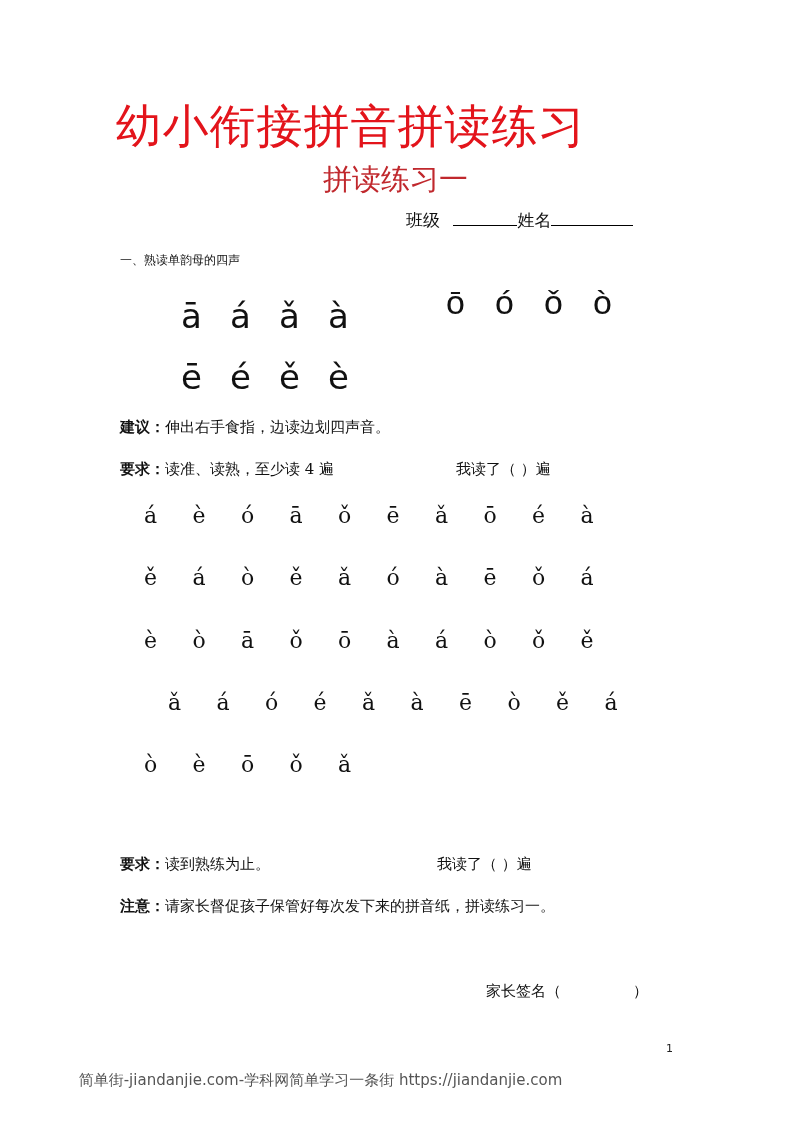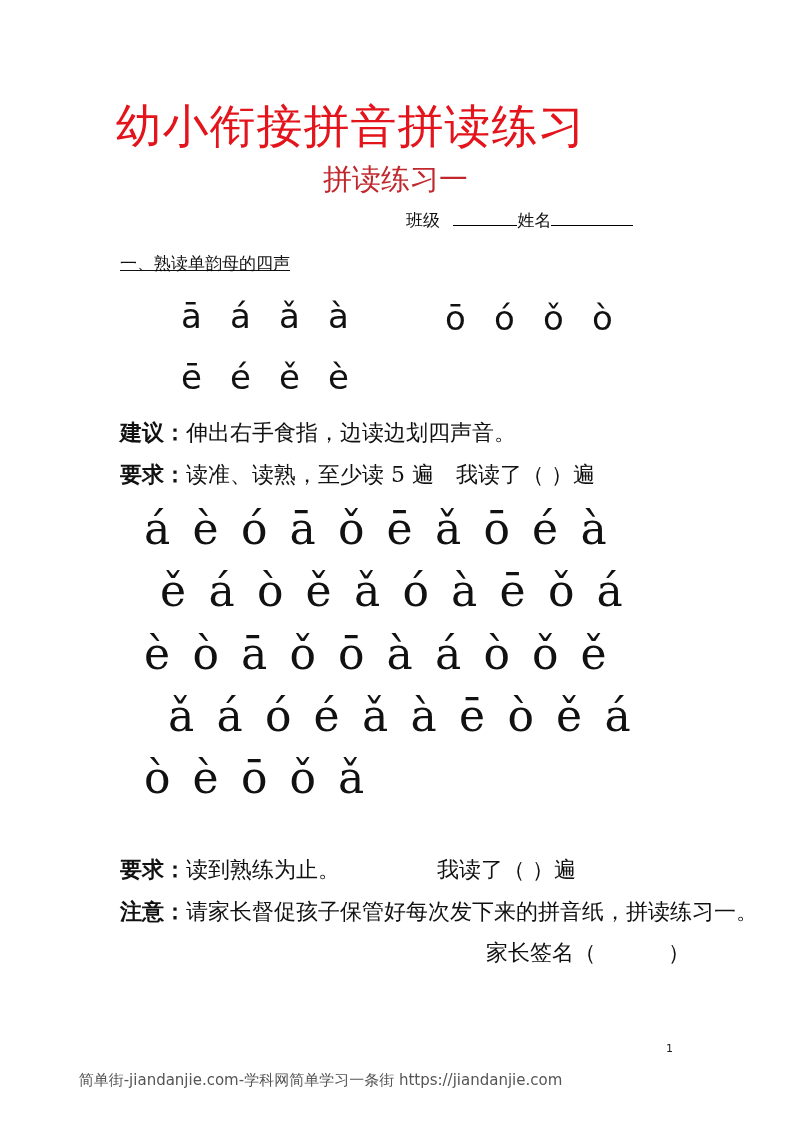--- a/index.html
+++ b/index.html
@@ -4,26 +4,26 @@
 <style>
   html, body { margin:0; padding:0; background:#ffffff; }
   body { width:793px; height:1122px; position:relative; overflow:hidden;
          font-family:"DejaVu Serif","Liberation Serif",serif; color:#111; }
   .abs { position:absolute; white-space:nowrap; }
   .title { left:0; width:701px; top:96px; text-align:center; font-family:"DejaVu Sans","Liberation Sans",sans-serif;
            font-size:46px; font-weight:normal; letter-spacing:1px; }
   .subtitle { left:323px; top:160px; font-family:Liberation Serif, serif; font-size:29px; }
   .classline { left:399px; top:209px; font-size:17px;margin-left:7px; }
   .blank { display:inline-block; border-bottom:1px solid #000; height:16px; vertical-align:baseline; }
-  .sec { left:120px; top:252px; font-size:17px;text-decoration:underline; }
+  .sec { left:120px; top:252px; font-size:12px; }
   .tones { font-family:"DejaVu Sans","Liberation Sans",sans-serif; font-size:34px; color:#111;text-align:center; }
   .tone { display:inline-block; width:49px; }
-  .line { font-size:22px; }
+  .line { font-size:15px; }
   .bold { font-weight:bold; }
-  .grid-row { left:144px; font-family:"DejaVu Serif","Liberation Serif",serif; font-size:44px; }
+  .grid-row { left:144px; font-family:"DejaVu Serif","Liberation Serif",serif; font-size:22px; }
   .cell { display:inline-block; width:48.5px; }
   .footer { left:0; width:641px; top:1071px; text-align:center; font-family:"DejaVu Sans","Liberation Sans",sans-serif;
             font-size:15px; color:#555; }
   .pagenum { left:666px; top:1042px; font-family:"DejaVu Sans","Liberation Sans",sans-serif; font-size:11px; color:#222; }
 </style>
 </head>
 <body>
 
 <div class="abs title" style="color:#e3141b;">幼小衔接拼音拼读练习</div>
 <div class="abs subtitle" style="color:#c0282d;">拼读练习一</div>
@@ -31,40 +31,40 @@
 <div class="abs classline">
   <span>班级</span>
   <span class="blank" style="width:64px;margin-left:8px;"></span><span>姓名</span><span class="blank" style="width:82px;"></span>
 </div>
 
 <div class="abs sec">一、熟读单韵母的四声</div>
 
 <div class="abs tones" style="left:167px; top:296px;">
   <span class="tone">ā</span><span class="tone">á</span><span class="tone">ǎ</span><span class="tone">à</span>
 </div>
-<div class="abs tones" style="left:431px; top:298px;">
+<div class="abs tones" style="left:431px; top:286px;font-family:Liberation Mono, monospace;">
   <span class="tone">ō</span><span class="tone">ó</span><span class="tone">ǒ</span><span class="tone">ò</span>
 </div>
 <div class="abs tones" style="left:167px; top:357px;">
   <span class="tone">ē</span><span class="tone">é</span><span class="tone">ě</span><span class="tone">è</span>
 </div>
 
 <div class="abs line" style="left:120px; top:418px;">
   <span class="bold">建议：</span><span>伸出右手食指，边读边划四声音。</span>
 </div>
 
 <div class="abs line" style="left:120px; top:460px;">
-  <span class="bold">要求：</span><span>读准、读熟，至少读 5 遍</span>
+  <span class="bold">要求：</span><span>读准、读熟，至少读 4 遍</span>
 </div>
 <div class="abs line" style="left:456px; top:460px;">我读了（  ）遍</div>
 
 <div class="abs grid-row" style="top:503px;">
   <span class="cell">á</span><span class="cell">è</span><span class="cell">ó</span><span class="cell">ā</span><span class="cell">ǒ</span><span class="cell">ē</span><span class="cell">ǎ</span><span class="cell">ō</span><span class="cell">é</span><span class="cell">à</span>
 </div>
-<div class="abs grid-row" style="top:565px;margin-left:16px;">
+<div class="abs grid-row" style="top:565px;">
   <span class="cell">ě</span><span class="cell">á</span><span class="cell">ò</span><span class="cell">ě</span><span class="cell">ǎ</span><span class="cell">ó</span><span class="cell">à</span><span class="cell">ē</span><span class="cell">ǒ</span><span class="cell">á</span>
 </div>
 <div class="abs grid-row" style="top:628px;">
   <span class="cell">è</span><span class="cell">ò</span><span class="cell">ā</span><span class="cell">ǒ</span><span class="cell">ō</span><span class="cell">à</span><span class="cell">á</span><span class="cell">ò</span><span class="cell">ǒ</span><span class="cell">ě</span>
 </div>
 <div class="abs grid-row" style="top:690px;margin-left:24px;">
   <span class="cell">ǎ</span><span class="cell">á</span><span class="cell">ó</span><span class="cell">é</span><span class="cell">ǎ</span><span class="cell">à</span><span class="cell">ē</span><span class="cell">ò</span><span class="cell">ě</span><span class="cell">á</span>
 </div>
 <div class="abs grid-row" style="top:752px;">
   <span class="cell">ò</span><span class="cell">è</span><span class="cell">ō</span><span class="cell">ǒ</span><span class="cell">ǎ</span>
@@ -72,18 +72,18 @@
 
 <div class="abs line" style="left:120px; top:855px;">
   <span class="bold">要求：</span><span>读到熟练为止。</span>
 </div>
 <div class="abs line" style="left:437px; top:855px;">我读了（  ）遍</div>
 
 <div class="abs line" style="left:120px; top:897px;">
   <span class="bold">注意：</span><span>请家长督促孩子保管好每次发下来的拼音纸，拼读练习一。</span>
 </div>
 
-<div class="abs line" style="left:486px; top:938px;">
+<div class="abs line" style="left:486px; top:982px;">
   <span>家长签名（</span><span style="display:inline-block;width:72px;"></span><span>）</span>
 </div>
 
 <div class="abs pagenum">1</div>
 <div class="abs footer">简单街-jiandanjie.com-学科网简单学习一条街 https://jiandanjie.com</div>
 
 </body></html>

